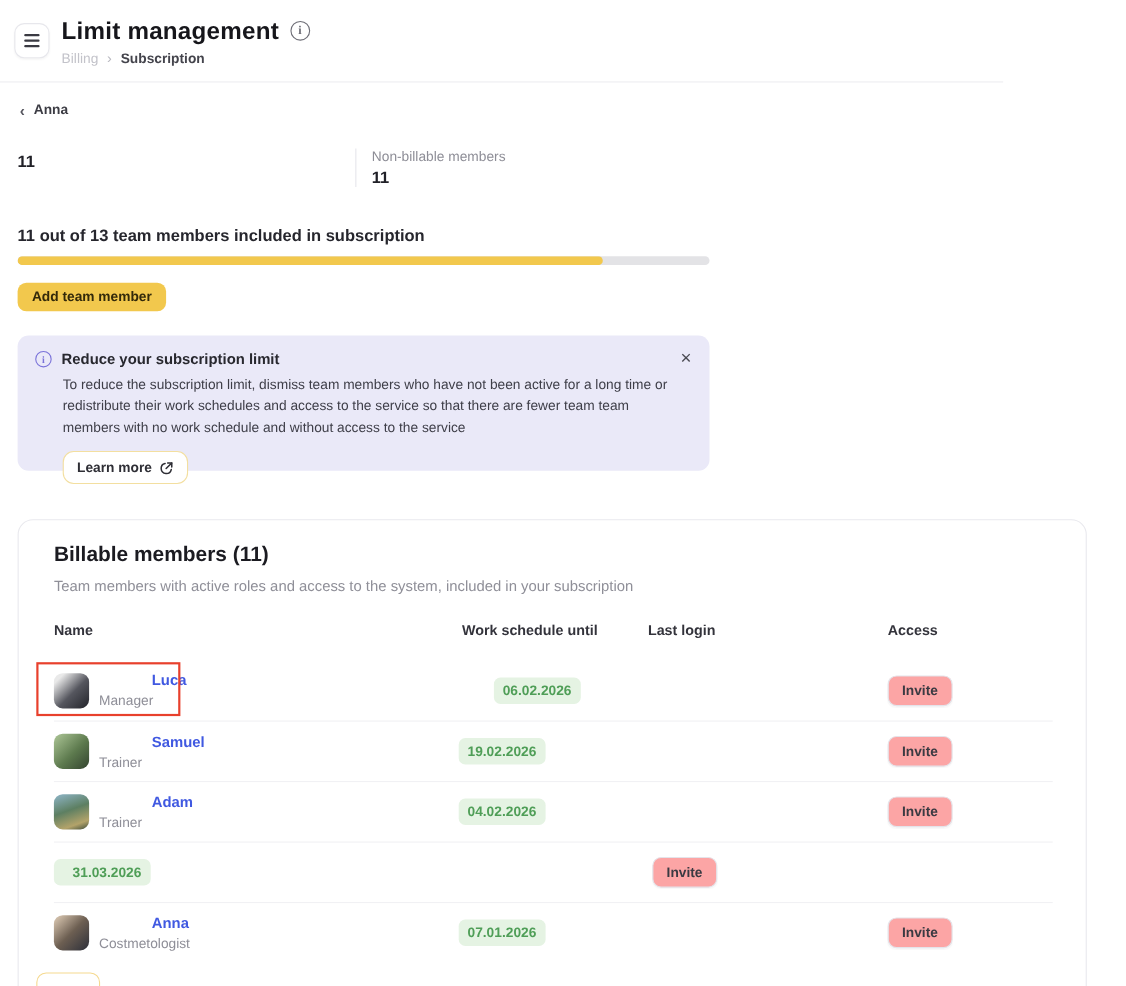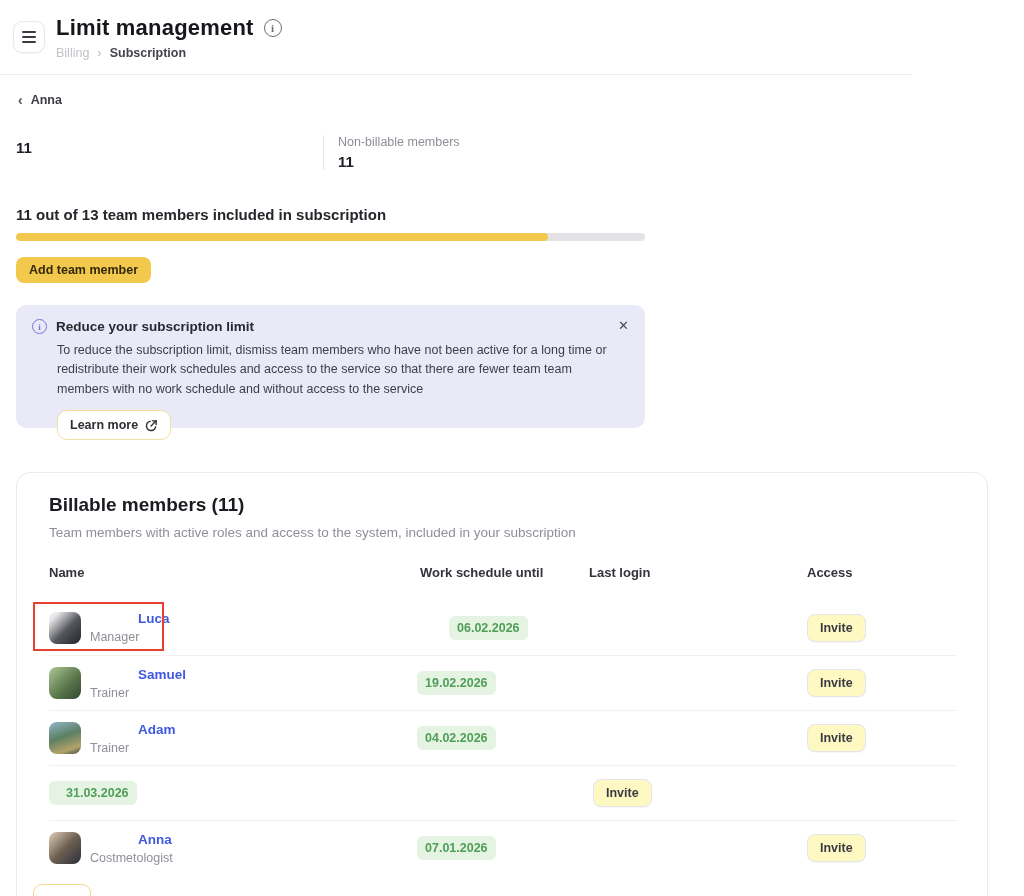--- a/index.html
+++ b/index.html
@@ -84,21 +84,21 @@
   .avatar { width:32px; height:32px; border-radius:8px; flex:none; }
   .av0 { background:linear-gradient(135deg,#e9e9e9 15%,#55565e 55%,#2e2f36 90%); }
   .av1 { background:linear-gradient(135deg,#9fb98a 10%,#5d7a4e 55%,#384a33 95%); }
   .av2 { background:linear-gradient(160deg,#8fb6c9 0%,#5d7f62 45%,#b3a36a 80%,#3e4c3a 100%); }
   .av3 { background:linear-gradient(135deg,#d8d4cf 10%,#8a8e94 55%,#5c6066 95%); }
   .av4 { background:linear-gradient(135deg,#cbb9a4 10%,#6d5f52 50%,#33343c 95%); }
   .member-name { font-size:13.5px; font-weight:600; cursor:pointer;padding-left:48px; }
   .member-role { margin-top:4px; font-size:12.5px; color:#8f8f98; }
   .badge { display:inline-block; padding:5px 8px; border-radius:6px;
     font-size:12.5px; font-weight:600; }
-  .invite-btn { justify-self:start; margin-left:4px; background:#fef9c3; border:1px solid #e4e4ea;
+  .invite-btn { justify-self:start; margin-left:4px; background:#fca5a5; border:1px solid #e4e4ea;
     border-radius:8px; padding:6px 12px; font-size:12.5px; font-weight:600; color:#3a3a42;
     box-shadow:0 1px 1px rgba(0,0,0,.03); cursor:pointer; font-family:inherit; }
   .last-login { font-size:12.5px; color:#8f8f98; }
 
   
   .highlight-box { position:absolute; left:33px; top:602px; width:131px; height:49px;
     border:2px solid #e8402c; z-index:6; pointer-events:none; }
   .partial-btn { position:absolute; left:33px; top:884px; width:58px; height:26px;
     background:#fff; border:1.5px solid #f5d98f; border-radius:9px; cursor:pointer; }
 </style>

